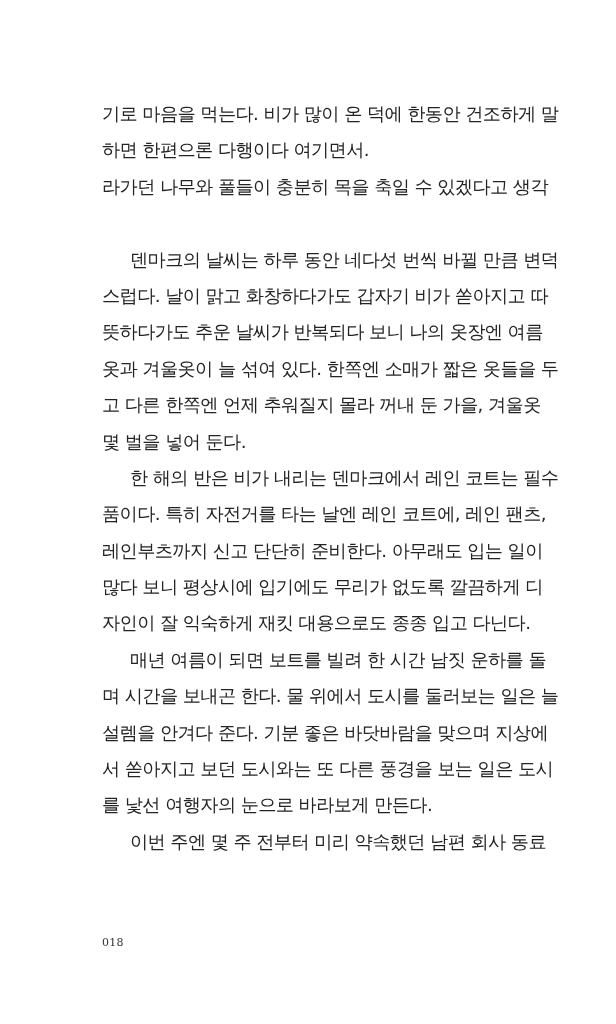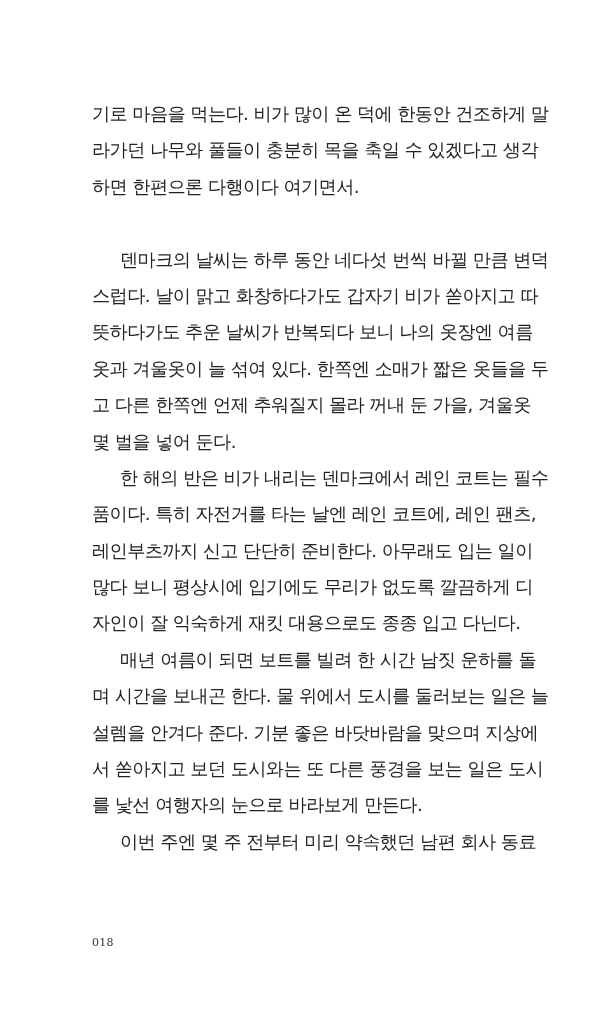--- a/index.html
+++ b/index.html
@@ -8,21 +8,21 @@
     background: #ffffff;
   }
   body {
     width: 616px;
     height: 1024px;
     position: relative;
     overflow: hidden;
   }
   .page {
     position: absolute;
-    left: 4px; top: 0;
+    left: 14px; top: 0;
     width: 496px;
     height: 1024px;
     background: #ffffff;
   }
   .text-block {
     position: absolute;
     left: 88px;
     top: 96px;
     width: 420px;
     font-family: "DejaVu Sans", sans-serif;
@@ -55,22 +55,22 @@
   }
 </style>
 </head>
 <body>
 
 <div class="page">
   <div class="text-block">
 
     <div>
       <span class="line">기로 마음을 먹는다. 비가 많이 온 덕에 한동안 건조하게 말</span>
+      <span class="line">하면 한편으론 다행이다 여기면서.</span>
       <span class="line">라가던 나무와 풀들이 충분히 목을 축일 수 있겠다고 생각</span>
-      <span class="line">하면 한편으론 다행이다 여기면서.</span>
     </div>
 
     <span class="blank"></span>
 
     <div>
       <span class="line indent">덴마크의 날씨는 하루 동안 네다섯 번씩 바뀔 만큼 변덕</span>
       <span class="line">스럽다. 날이 맑고 화창하다가도 갑자기 비가 쏟아지고 따</span>
       <span class="line">뜻하다가도 추운 날씨가 반복되다 보니 나의 옷장엔 여름</span>
       <span class="line">옷과 겨울옷이 늘 섞여 있다. 한쪽엔 소매가 짧은 옷들을 두</span>
       <span class="line">고 다른 한쪽엔 언제 추워질지 몰라 꺼내 둔 가을, 겨울옷</span>

